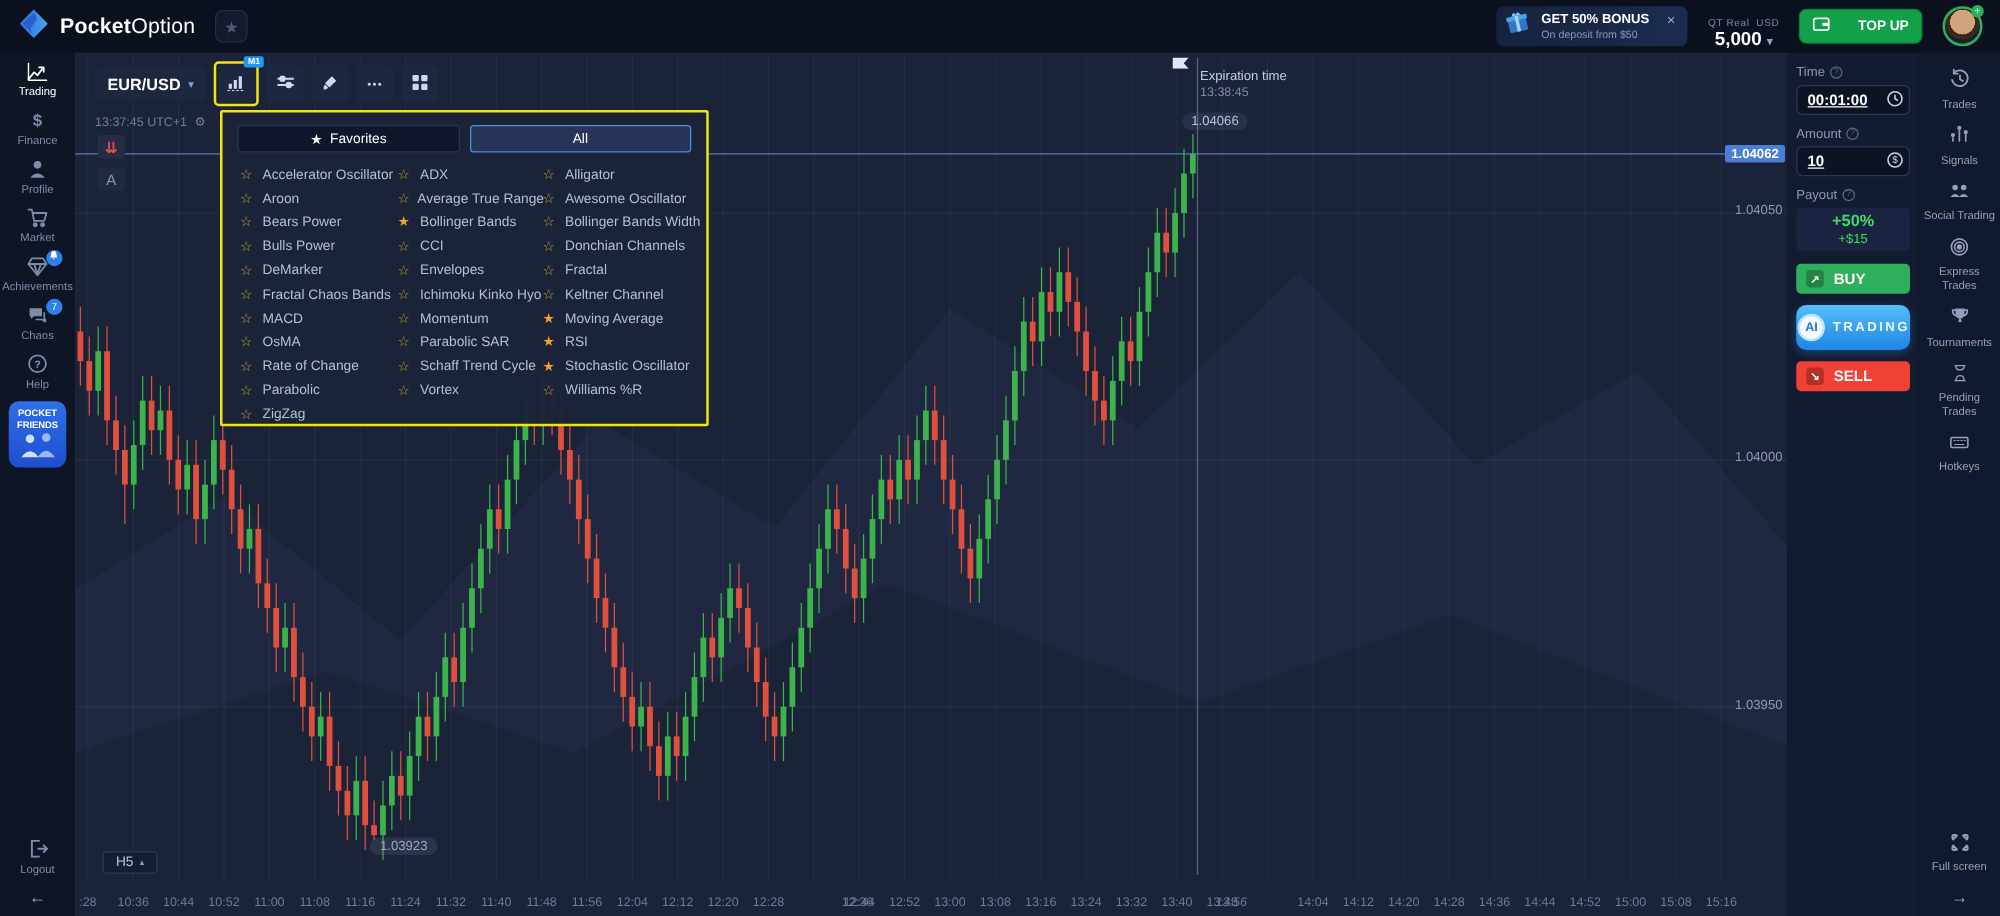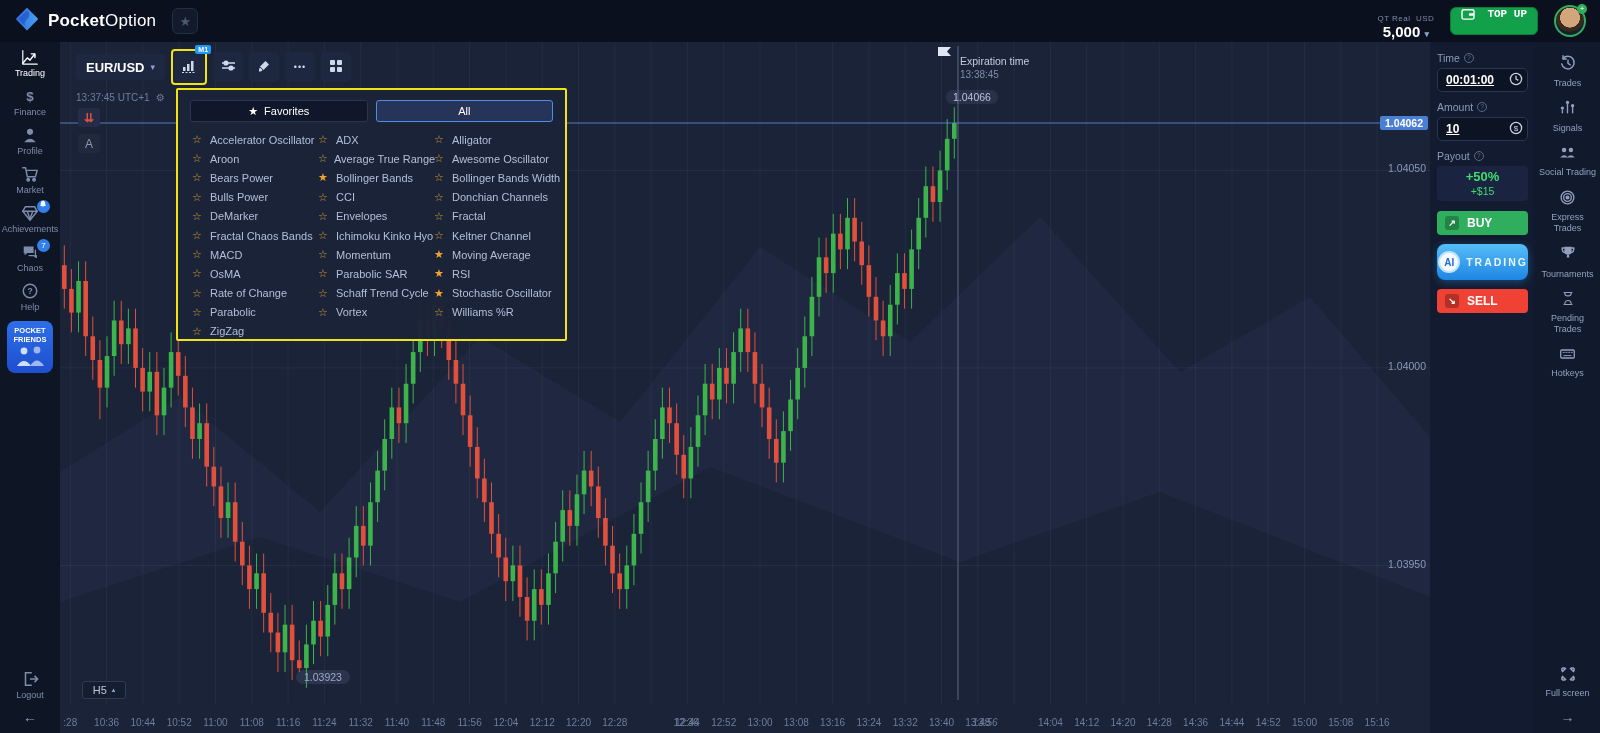--- a/index.html
+++ b/index.html
@@ -20,22 +20,22 @@
     background:linear-gradient(90deg,#16233f,#1b2c50); border-radius:6px;
     padding:0 10px 0 6px; position:relative; }
   .bonus-title { font-size:10.5px; font-weight:bold; color:#fff; }
   .bonus-sub { font-size:8.5px; color:#8b99b8; margin-top:1px; }
   .bonus-close { color:#9aa8c6; font-size:12px; margin-left:6px; margin-bottom:10px; cursor:pointer; }
   .balance { text-align:center; line-height:1.1; cursor:pointer;margin-top:13px; }
   .balance-type { font-size:8px; color:#7b88a6; letter-spacing:.5px; }
   .balance-val { font-size:15px; font-weight:bold; color:#fff; }
   .balance-val .caret { font-size:9px; color:#8fa3c7; }
   .topup-btn { height:28px; background:#12a04a; border-radius:6px; display:flex;
-    align-items:flex-start; gap:12px; padding:0 10px; font-size:11px; font-weight:bold;
-    color:#fff; cursor:pointer; border:1px solid #0c7d38;font-family:Liberation Mono, monospace; }
+    align-items:center; gap:22px; padding:0 10px; font-size:11px; font-weight:bold;
+    color:#fff; cursor:pointer; border:1px solid #0c7d38; }
   .avatar { width:32px; height:32px; border-radius:50%; border:2px solid #2fae5d;
     background:radial-gradient(circle at 50% 38%, #d3a57c 0 44%, #372a1c 45% 62%, #16202f 63%);
     position:relative; cursor:pointer; }
   .avatar .plus { position:absolute; top:-3px; right:-3px; width:10px; height:10px;
     background:#2fae5d; border-radius:50%; color:#fff; font-size:8px; line-height:10px;
     text-align:center; }
 
   
   .app { display:flex; height:691px; }
   .left-rail { width:60px; background:#0e1626; display:flex; flex-direction:column;
@@ -170,20 +170,35 @@
         <path d="M16 2 L29 15 Q30 16 29 17 L16 30 L3 17 Q2 16 3 15 Z" fill="url(#lg1)"></path>
         <path d="M16 5 Q22 10 16 16 Q10 22 16 27 L6 17 Q5 16 6 15 Z" fill="#2558c9" opacity=".8"></path>
       </svg>
     </span>
     <span class="brand-name"><b>Pocket</b><span>Option</span></span>
   </div>
   <div class="star-btn">
     <span>★</span>
   </div>
   <div class="top-right">
+    <div class="bonus-pill">
+      <span>
+        <svg width="22" height="22" viewBox="0 0 24 24" style="transform:rotate(-12deg)">
+          <rect x="4" y="9" width="16" height="11" rx="1.5" fill="#2f78c2"></rect>
+          <rect x="3" y="6" width="18" height="4" rx="1" fill="#4aa3e8"></rect>
+          <rect x="10.5" y="6" width="3" height="14" fill="#9fd4f8"></rect>
+          <path d="M8 6 Q10 1 12 5 Q14 1 16 6 Z" fill="#7cc4f5"></path>
+        </svg>
+      </span>
+      <div>
+        <div class="bonus-title">GET 50% BONUS</div>
+        <div class="bonus-sub">On deposit from $50</div>
+      </div>
+      <span class="bonus-close">×</span>
+    </div>
     <div class="balance">
       <div class="balance-type">
         <span>QT Real</span>&nbsp;&nbsp;<span>USD</span>
       </div>
       <div class="balance-val">
         <span>5,000</span>
         <span class="caret">▾</span>
       </div>
     </div>
     <div class="topup-btn">

